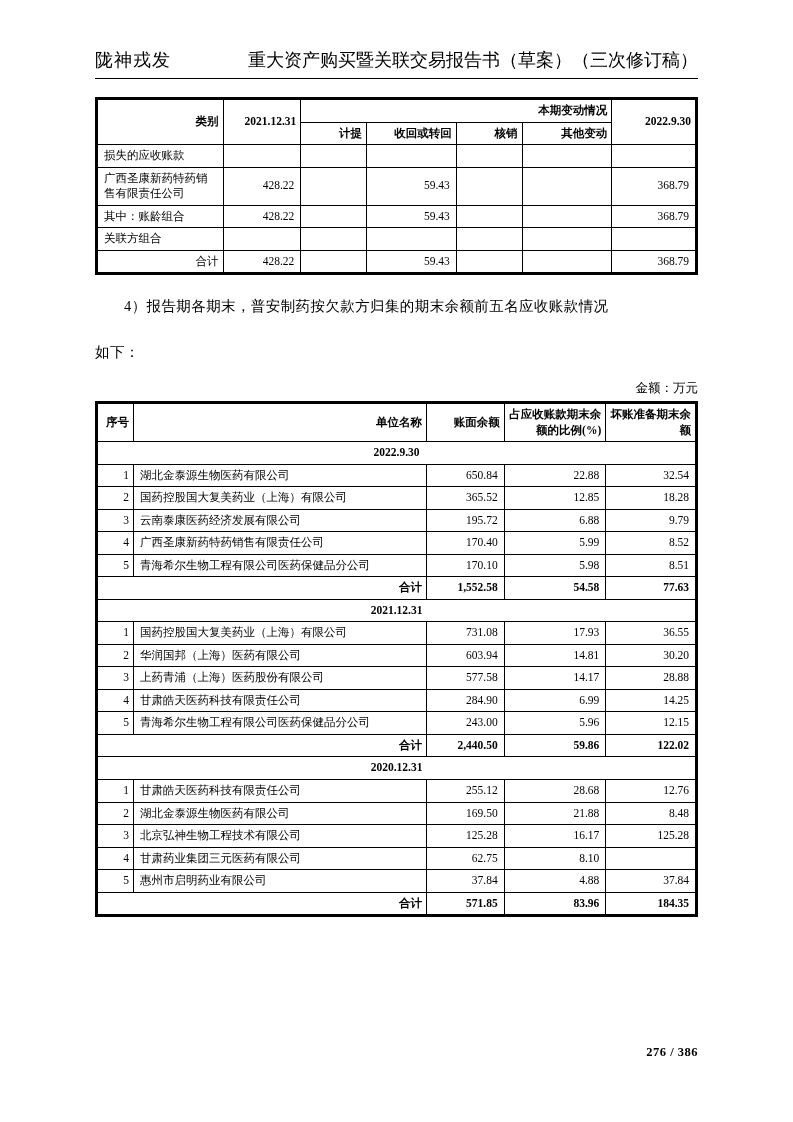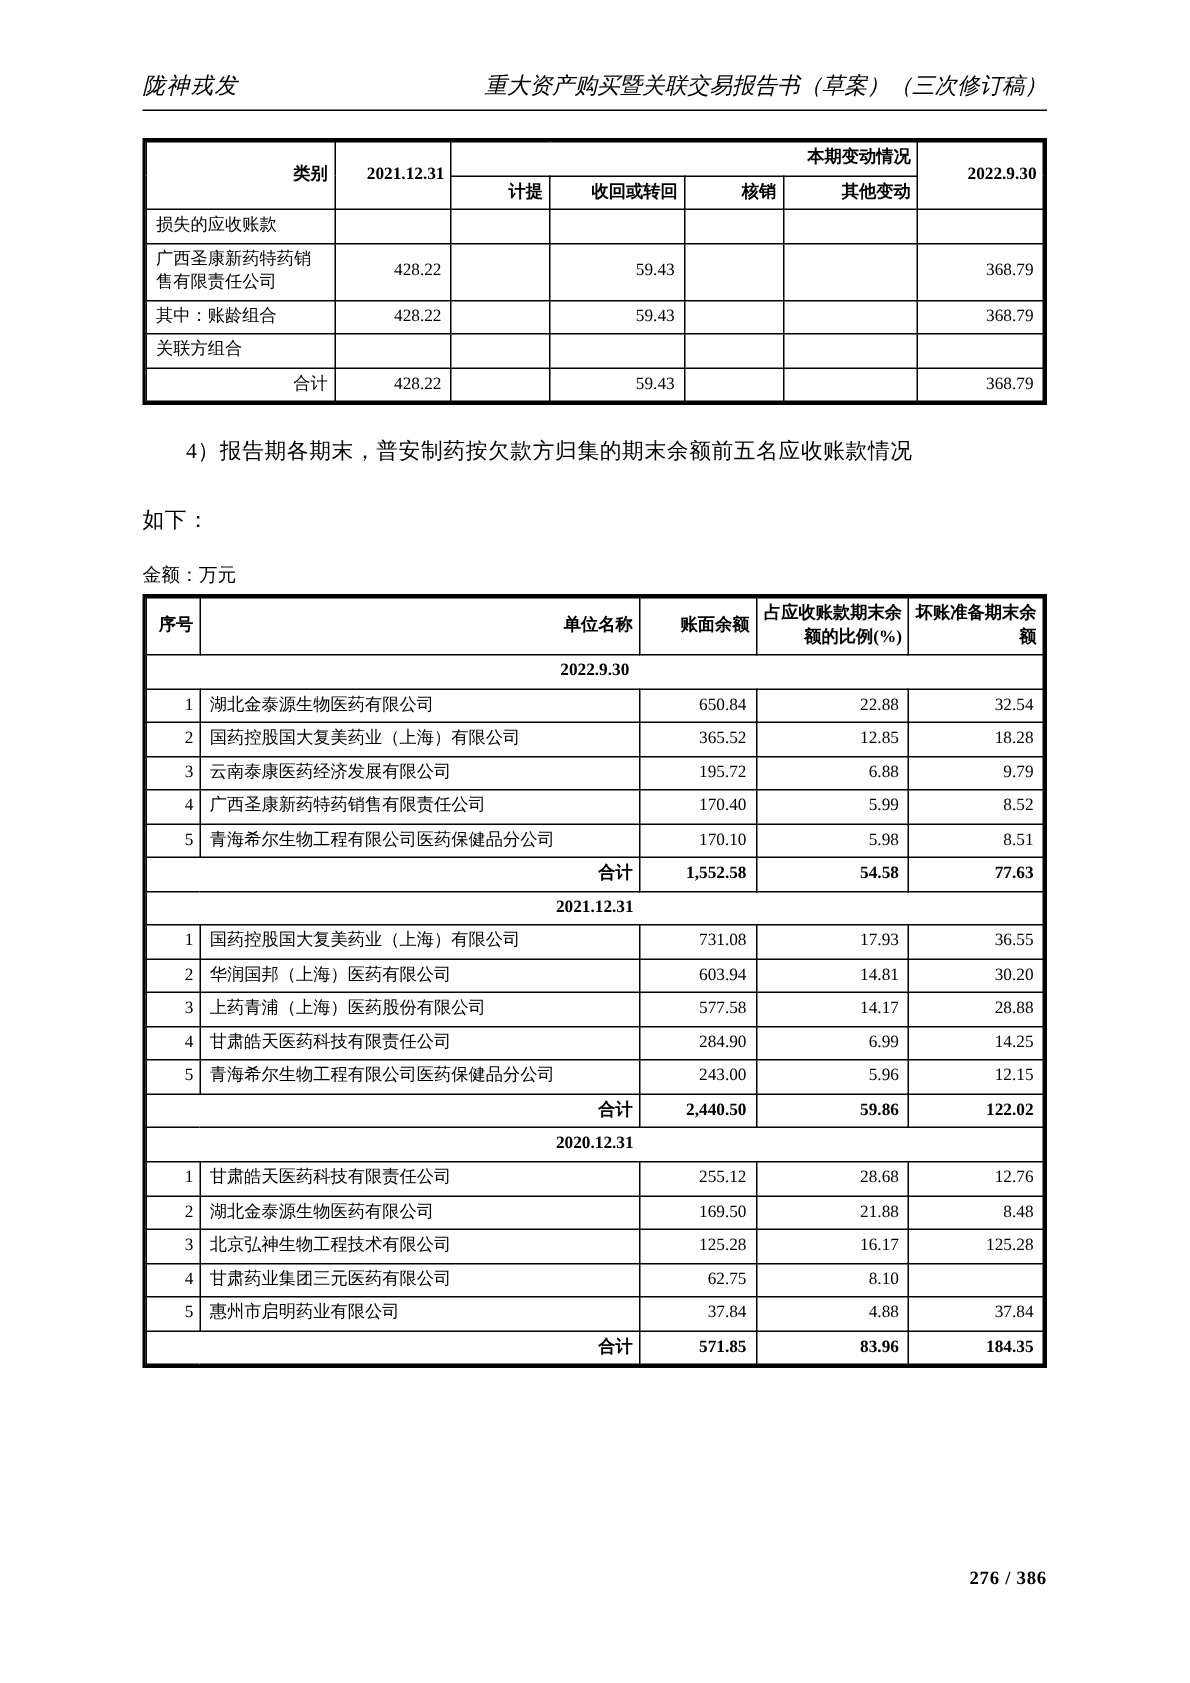--- a/index.html
+++ b/index.html
@@ -21,23 +21,22 @@
     width: 793px;
     height: 1122px;
     box-sizing: border-box;
     padding: 48px 95px 0 95px;
   }
   
   .page-header {
     display: flex;
     justify-content: space-between;
     align-items: baseline;
-    font-size: 15px;
+    font-size: 18px;
     margin-bottom: 6px;
-    font-style: italic;
   }
   .page-header .hdr-left {
     letter-spacing: 1px;
   }
   .page-header .hdr-right {
     letter-spacing: 0px;
   }
   .hdr-rule {
     border-bottom: 1px solid #000;
     margin-top: 4px;
@@ -74,20 +73,21 @@
   
   p.para {
     font-size: 14.5px;
     line-height: 1.9;
     margin: 18px 0 0 0;
     text-indent: 2em;
     letter-spacing: 0.4px;
   }
   p.para.no-indent { text-indent: 0; }
   .amount-unit {
+    text-align: right;
     font-size: 12.5px;
     margin: 14px 0 4px 0;
   }
   
   .page-footer {
     position: absolute;
     right: 95px;
     bottom: 62px;
     font-size: 12.5px;
     font-weight: bold;

